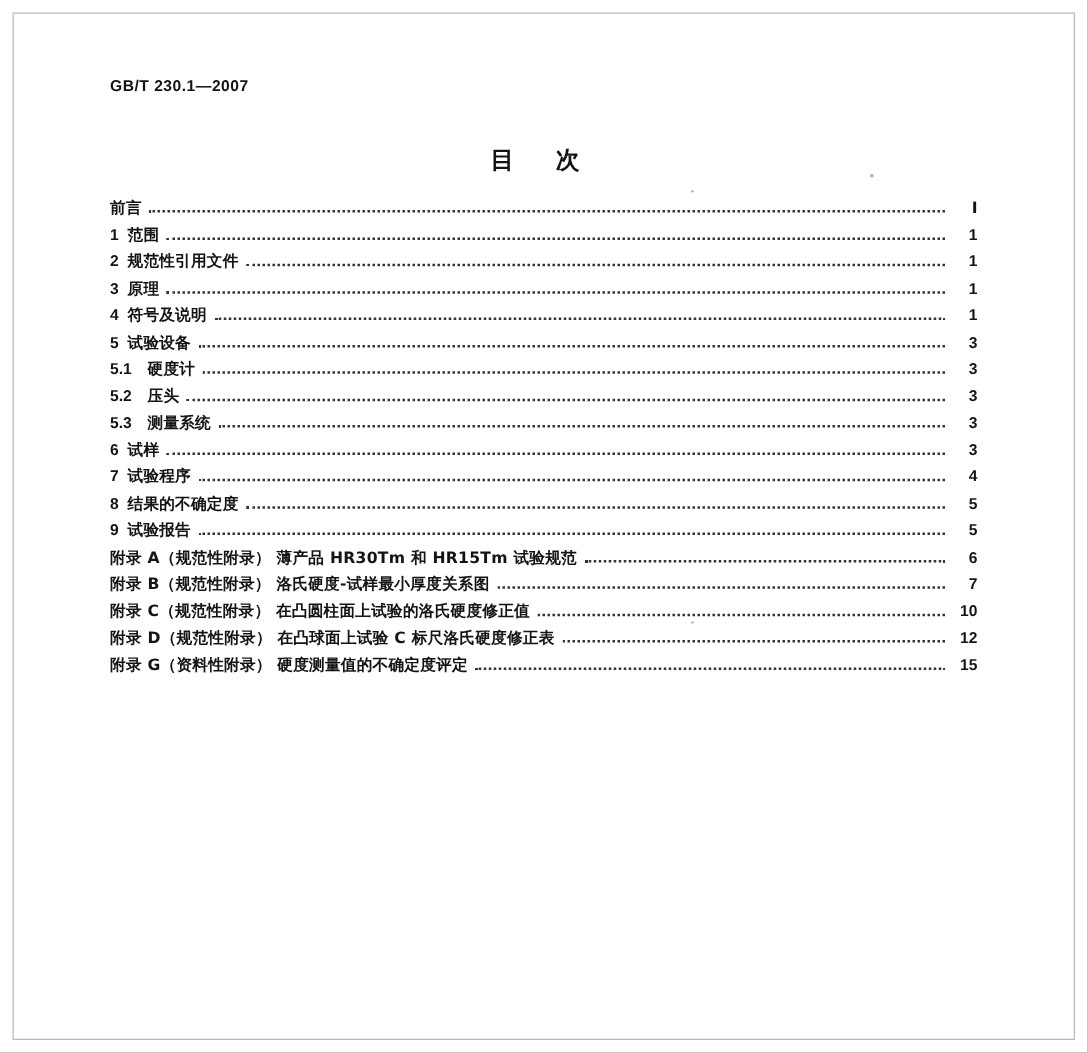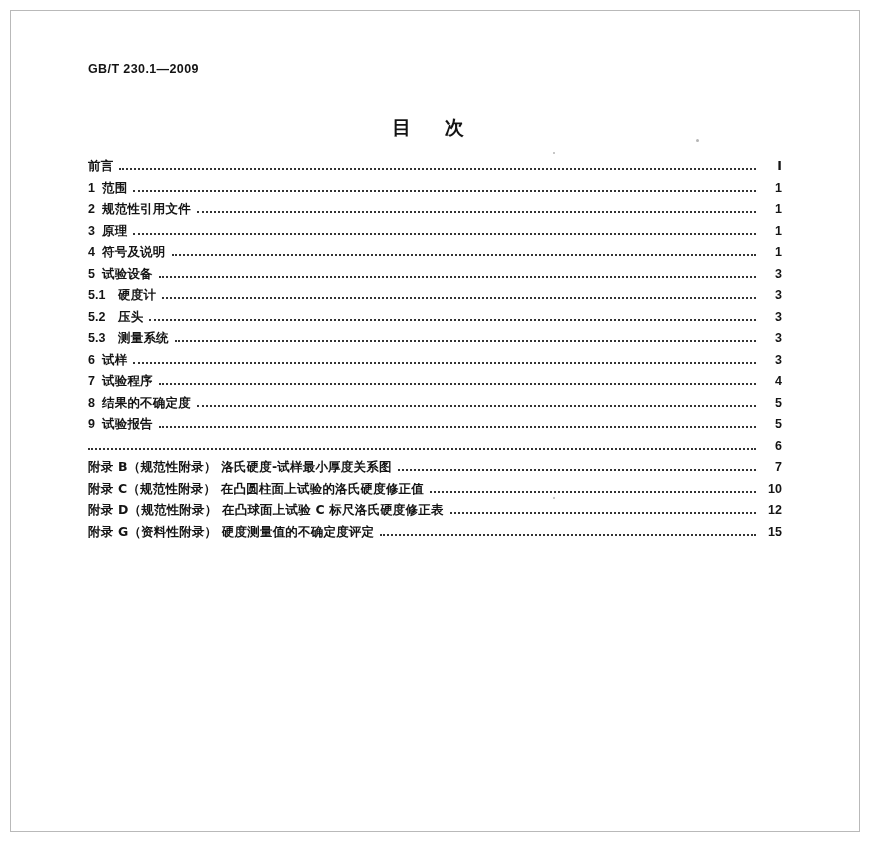--- a/index.html
+++ b/index.html
@@ -131,21 +131,21 @@
   .speck.s2 { left: 696px; top: 139px; width: 3px; height: 3px; }
   .speck.s3 { left: 553px; top: 497px; }
 </style>
 </head>
 <body>
 
 <div class="page">
 
   <div class="sheet-border"></div>
 
-  <div class="header-code">GB/T 230.1—2009</div>
+  <div class="header-code">GB/T 230.1—2007</div>
 
   <div class="doc-title">目    次</div>
 
   <div class="toc" id="toc-list">
       <div class="toc-row">
         <span class="toc-num none"></span>
         <span class="toc-label">前言</span>
         <span class="toc-dots"></span>
         <span class="toc-page">Ⅰ</span>
       </div>
@@ -216,20 +216,21 @@
         <span class="toc-page">5</span>
       </div>
       <div class="toc-row">
         <span class="toc-num">9</span>
         <span class="toc-label">试验报告</span>
         <span class="toc-dots"></span>
         <span class="toc-page">5</span>
       </div>
       <div class="toc-row appendix">
         <span class="toc-num none"></span>
+        <span class="toc-label">附录 A（规范性附录）  薄产品 HR30Tm 和 HR15Tm 试验规范</span>
         <span class="toc-dots"></span>
         <span class="toc-page">6</span>
       </div>
       <div class="toc-row appendix">
         <span class="toc-num none"></span>
         <span class="toc-label">附录 B（规范性附录）  洛氏硬度-试样最小厚度关系图</span>
         <span class="toc-dots"></span>
         <span class="toc-page">7</span>
       </div>
       <div class="toc-row appendix">

